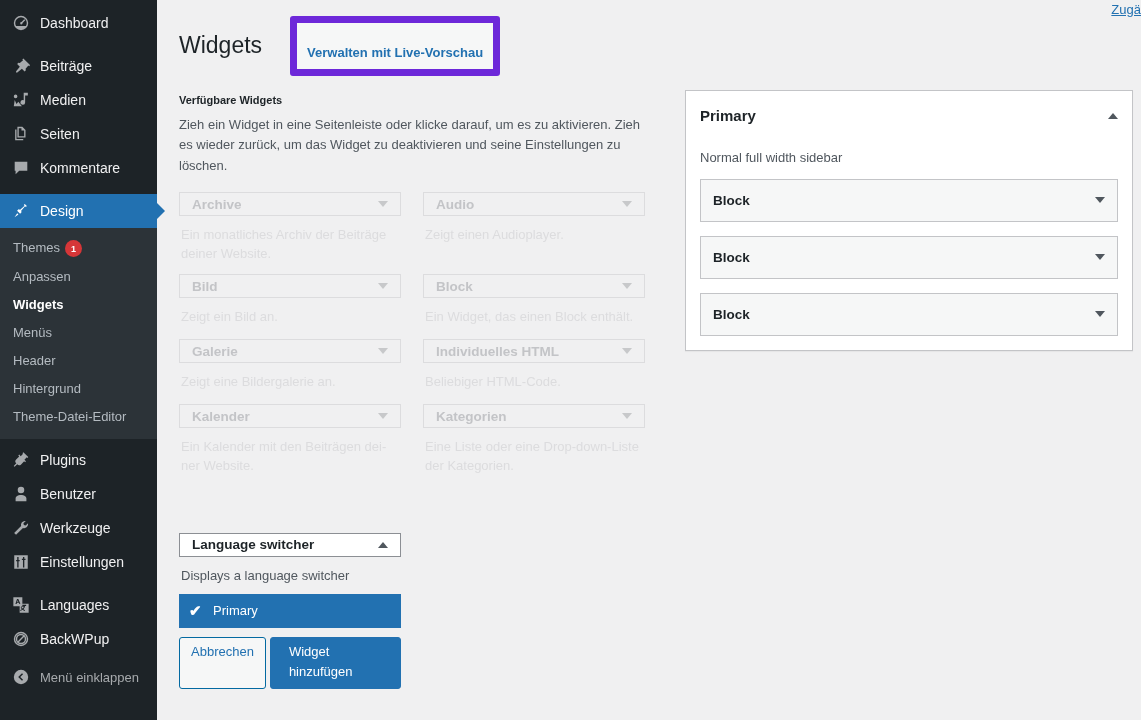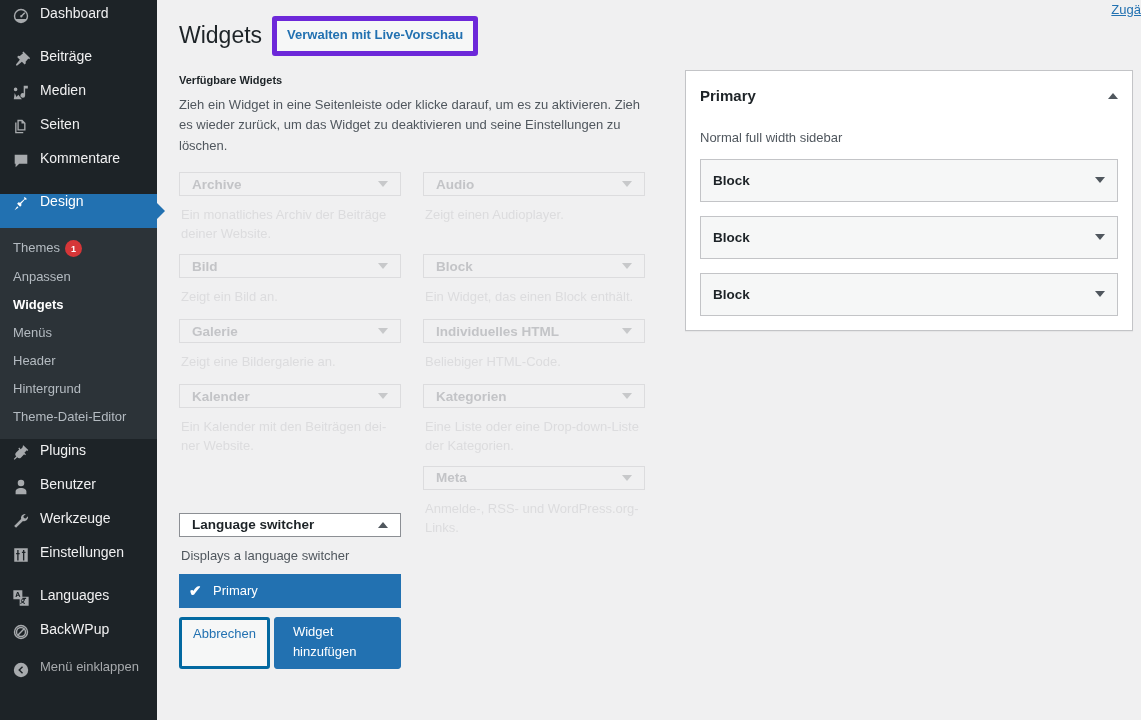--- a/index.html
+++ b/index.html
@@ -13,21 +13,21 @@
 
   
   #adminmenu {
     width: 157px; min-width: 157px; height: 720px;
     background: #1d2327;
     color: #f0f0f1;
     position: relative;
     z-index: 20;
   }
   .menu-top {
-    display: flex; align-items: flex-start;
+    display: flex; align-items: center;
     height: 34px;
     padding-left: 10px;
     font-size: 14px;
     color: #f0f0f1;
     cursor: pointer;
     position: relative;
   }
   .menu-top .mi {
     width: 22px; min-width: 22px; height: 20px;
     display: inline-flex; align-items: center; justify-content: center;
@@ -91,27 +91,28 @@
     padding: 16px 0 0 22px;
     gap: 10px;
   }
   h1.page-title {
     font-size: 23px; font-weight: 400; color: #1d2327;
     line-height: 1.3;
   }
   .btn-outline {
     display: inline-block;
     background: #f6f7f7;
-    border: 5px solid #6d28d9;
+    border: 7px solid #6d28d9;
     color: #2271b1;
     font-size: 13px; font-weight: bold;
-    padding: 4px 10px 5px;
+    padding: 20px 10px 5px;
     border-radius: 3px;
     line-height: 1.6;
     cursor: pointer;
+    margin-left: 18px;
   }
 
   .columns { display: flex; padding: 0 0 0 0; }
   .col-left { width: 514px; padding: 0 0 0 22px; }
   .col-right { flex: 1; padding: 14px 8px 0 22px; }
 
   h2.section-title {
     font-size: 11px; font-weight: bold; color: #1d2327;
     margin: 18px 0 0 0;
   }
@@ -177,21 +178,21 @@
     margin-top: 2px;
     cursor: pointer;
   }
   .sidebar-choice .check {
     width: 20px; display: inline-flex; align-items: center;
     margin-right: 4px;
     font-size: 15px; font-weight: bold;
   }
   .widget-actions { display: flex; gap: 4px; margin-top: 9px; }
   .btn-secondary {
-    background: #f6f7f7; border: 3px solid #0369a1;
+    background: #f6f7f7; border: 1px solid #0369a1;
     color: #2271b1; font-size: 13px;
     padding: 4px 11px 5px; border-radius: 3px;
     cursor: pointer; line-height: 1.6;
   }
   .btn-primary {
     background: #2271b1; border: 1px solid #2271b1;
     color: #fff; font-size: 13px;
     padding: 4px 18px 5px; border-radius: 3px;
     cursor: pointer; line-height: 1.6;
   }
@@ -466,27 +467,20 @@
               <span class="check">✔</span>
               <span>Primary</span>
             </div>
 
             <div class="widget-actions">
               <span class="btn-secondary">Abbrechen</span>
               <span class="btn-primary">Widget hinzufügen</span>
             </div>
           </div>
 
-          <div class="wgcell">
-            <div class="widget-box">
-              <span class="wname">Meta</span>
-              <span class="caret"></span>
-            </div>
-            <div class="wdesc">Anmelde-, RSS- und WordPress.org-Links.</div>
-          </div>
 
         </div>
       </div>
 
       <div class="col-right">
         <div class="sidebar-panel">
           <div class="sp-head">
             <span class="sp-title">Primary</span>
             <span class="sp-toggle"></span>
           </div>

